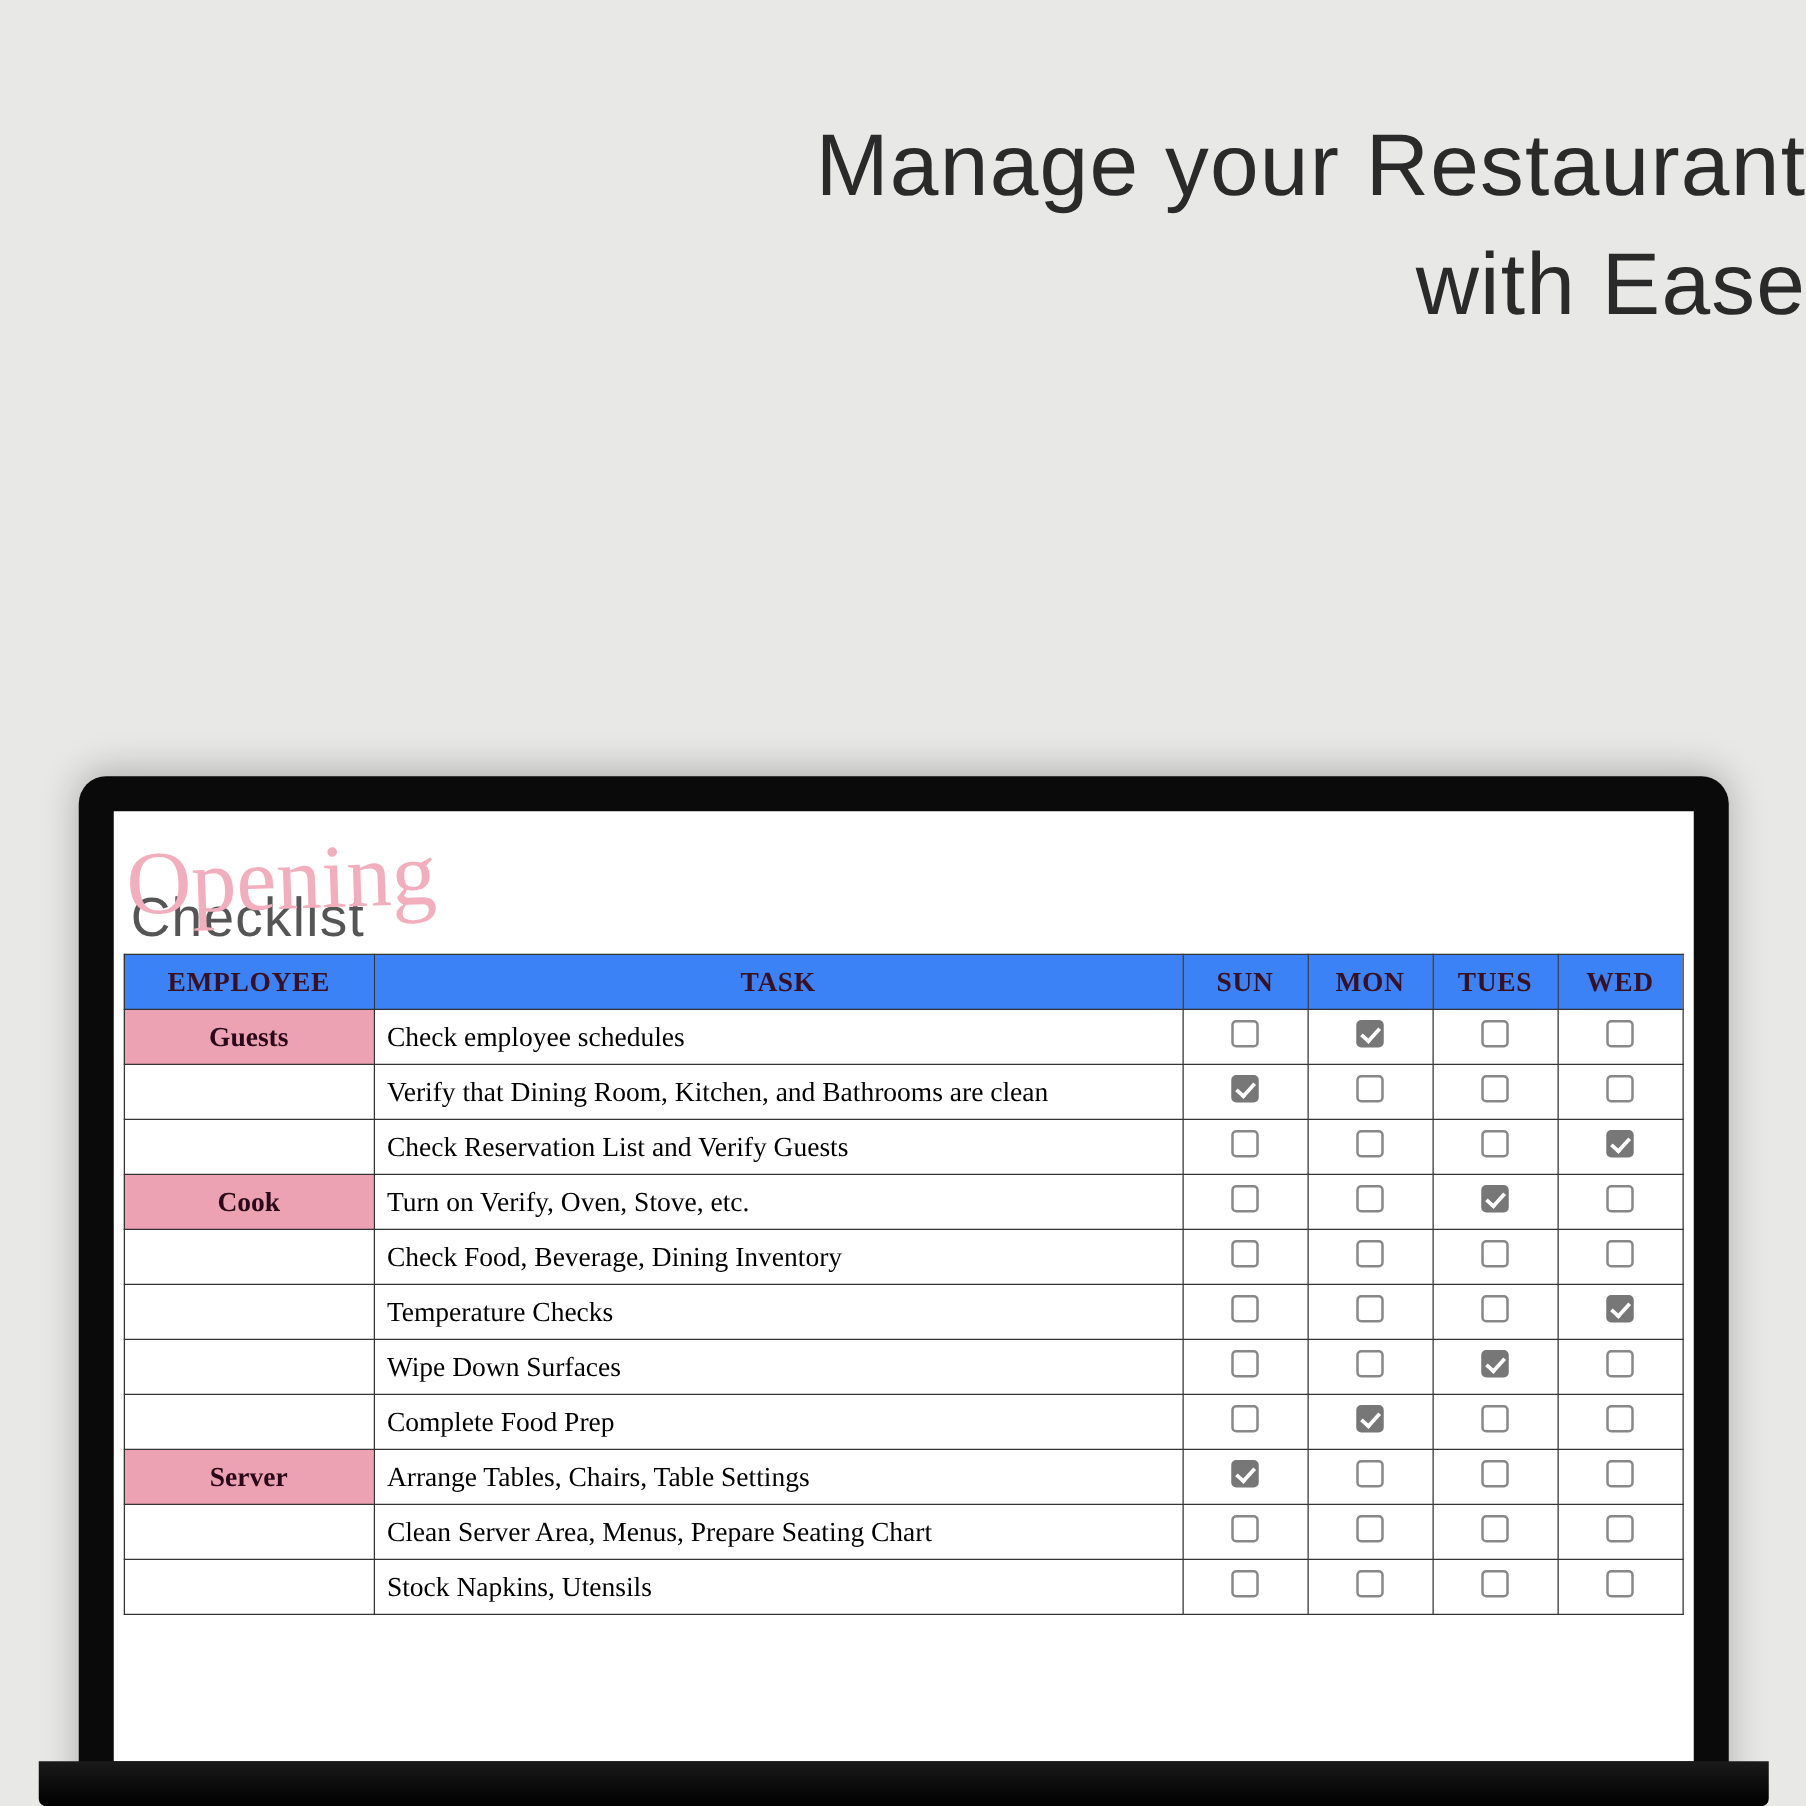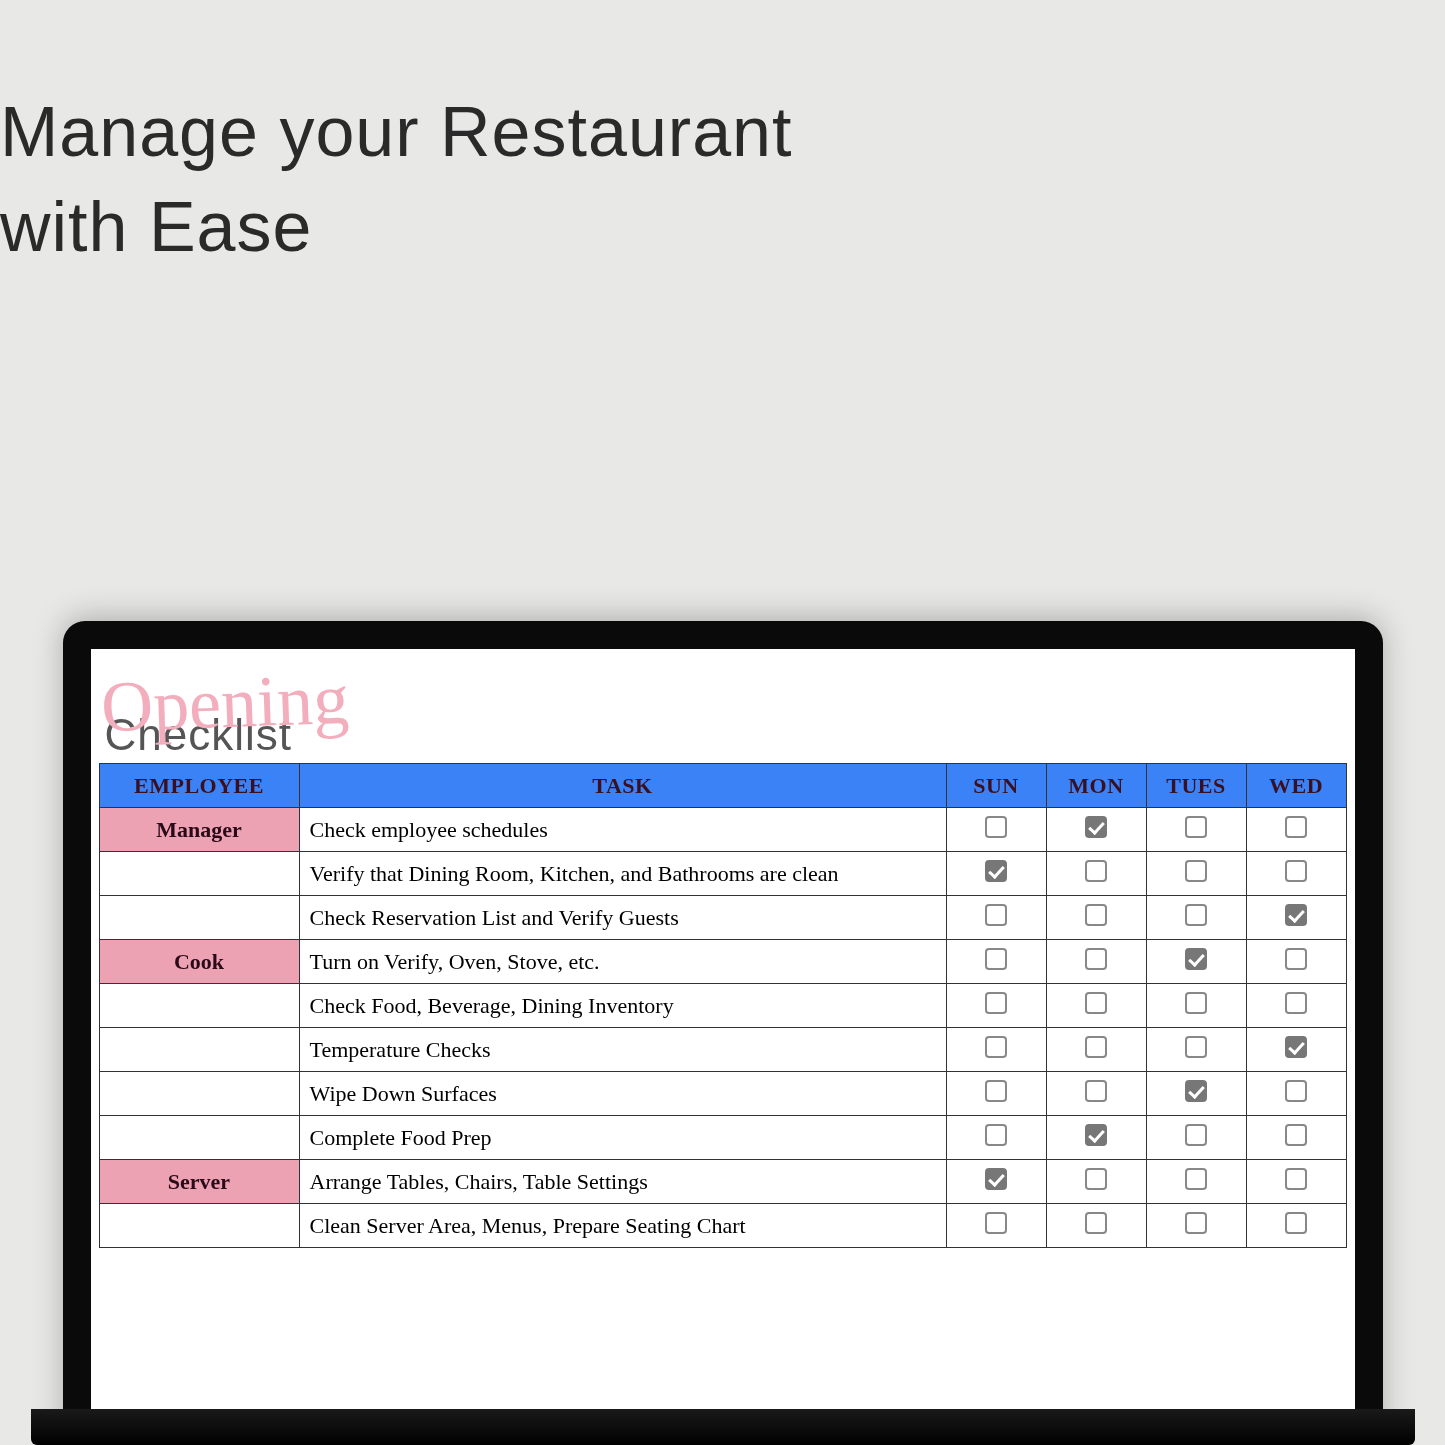--- a/index.html
+++ b/index.html
@@ -5,21 +5,21 @@
   * { box-sizing: border-box; margin: 0; padding: 0; }
   body {
     width: 1445px;
     height: 1445px;
     background: #e8e8e6;
     font-family: Georgia, 'Times New Roman', serif;
     overflow: hidden;
     position: relative;
   }
   .headline {
-    text-align: left;
+    text-align: right;
     font-family: 'Century Gothic', 'Futura', 'Trebuchet MS', sans-serif;
     font-weight: 300;
     font-size: 70px;
     color: #2a2a2a;
     letter-spacing: 1px;
     line-height: 1.35;
     padding-top: 85px;
   }
   .laptop {
     position: absolute;
@@ -159,21 +159,21 @@
             <th>EMPLOYEE</th>
             <th>TASK</th>
             <th>SUN</th>
             <th>MON</th>
             <th>TUES</th>
             <th>WED</th>
           </tr>
         </thead>
         <tbody id="tbody">
             <tr>
-              <td class="emp role">Manager</td>
+              <td class="emp role">Guests</td>
               <td class="task">Check employee schedules</td>
               <td class="day"><span class="cb"></span></td>
               <td class="day"><span class="cb ck"></span></td>
               <td class="day"><span class="cb"></span></td>
               <td class="day"><span class="cb"></span></td>
             </tr>
             <tr>
               <td class="emp"></td>
               <td class="task">Verify that Dining Room, Kitchen, and Bathrooms are clean</td>
               <td class="day"><span class="cb ck"></span></td>
@@ -233,20 +233,28 @@
               <td class="emp role">Server</td>
               <td class="task">Arrange Tables, Chairs, Table Settings</td>
               <td class="day"><span class="cb ck"></span></td>
               <td class="day"><span class="cb"></span></td>
               <td class="day"><span class="cb"></span></td>
               <td class="day"><span class="cb"></span></td>
             </tr>
             <tr>
               <td class="emp"></td>
               <td class="task">Clean Server Area, Menus, Prepare Seating Chart</td>
+              <td class="day"><span class="cb"></span></td>
+              <td class="day"><span class="cb"></span></td>
+              <td class="day"><span class="cb"></span></td>
+              <td class="day"><span class="cb"></span></td>
+            </tr>
+            <tr>
+              <td class="emp"></td>
+              <td class="task">Stock Napkins, Utensils</td>
               <td class="day"><span class="cb"></span></td>
               <td class="day"><span class="cb"></span></td>
               <td class="day"><span class="cb"></span></td>
               <td class="day"><span class="cb"></span></td>
             </tr>
           </tbody>
       </table>
 
     </div>
     <div class="base"></div>

